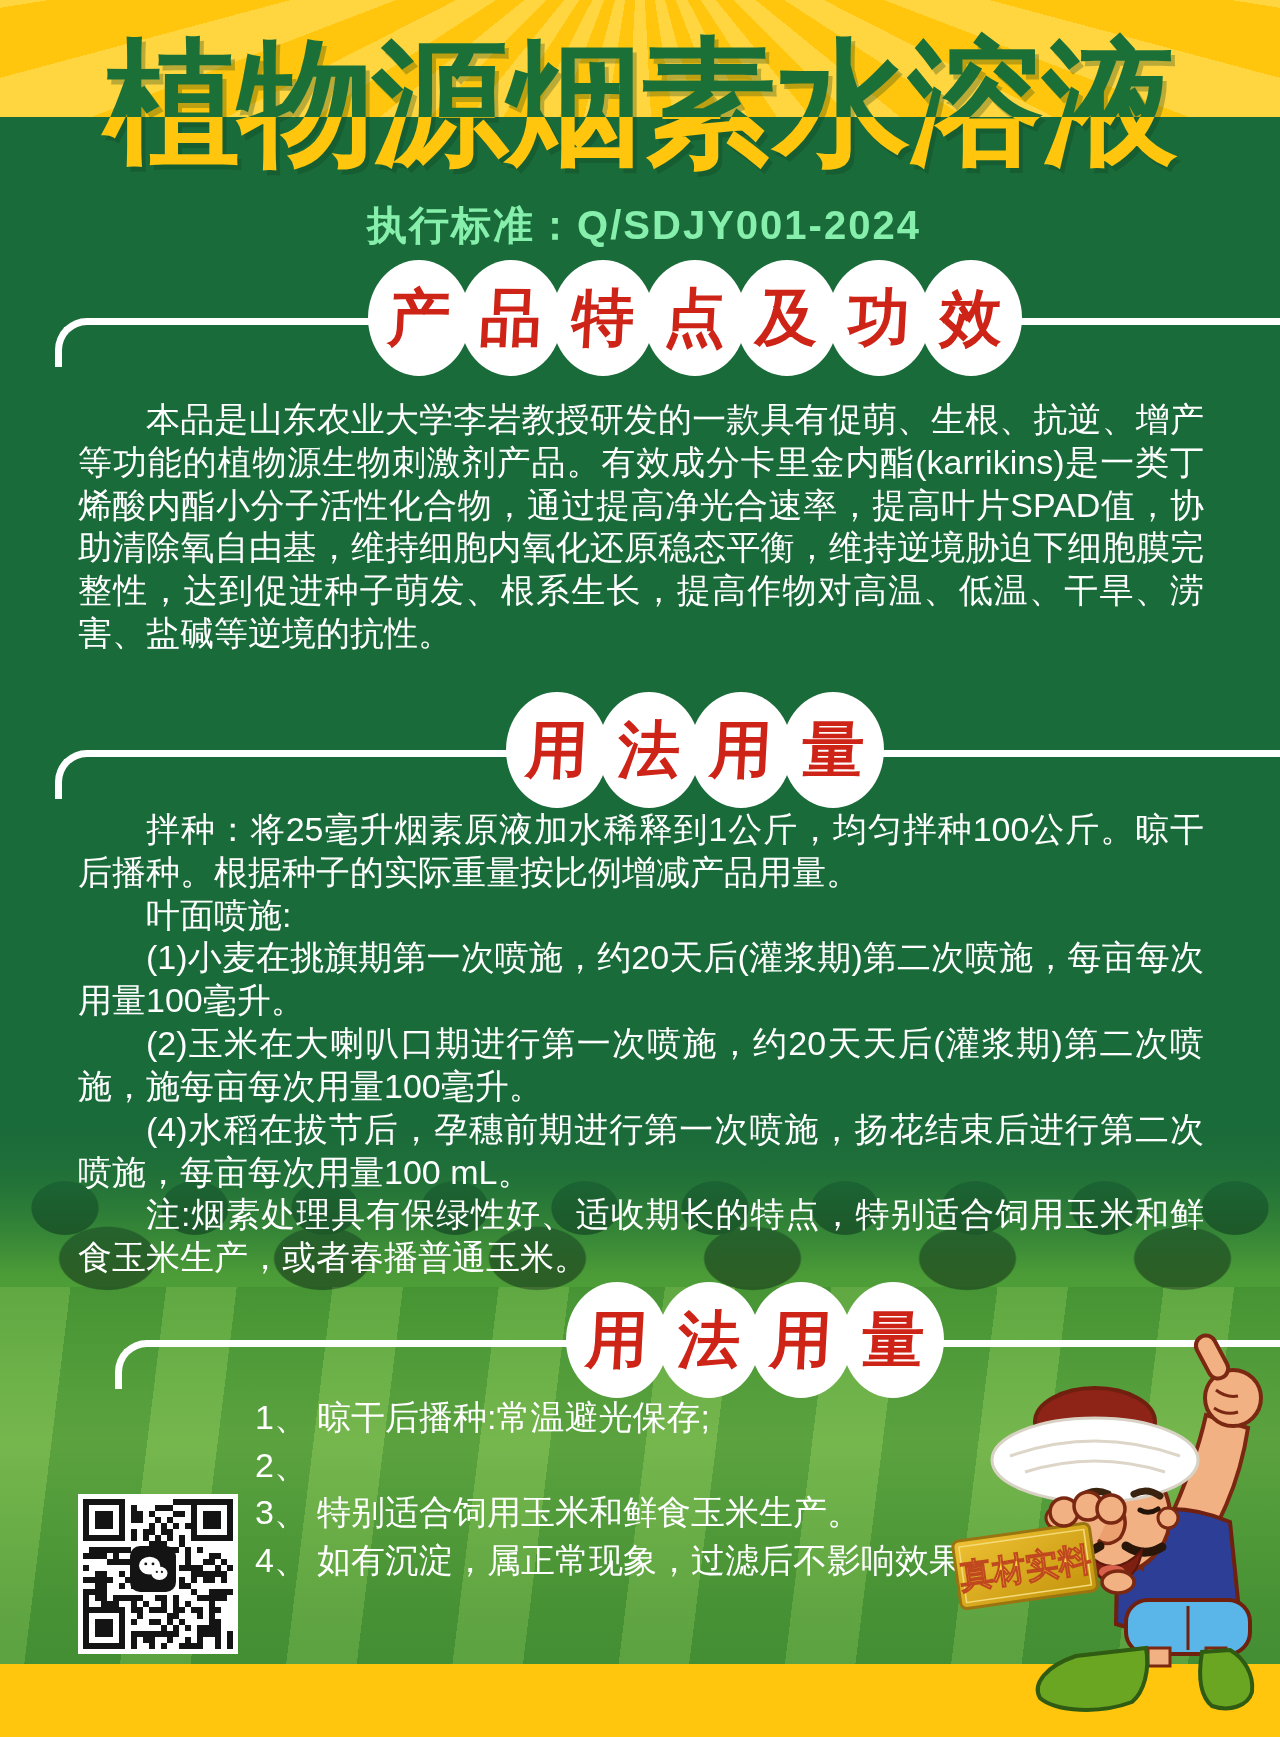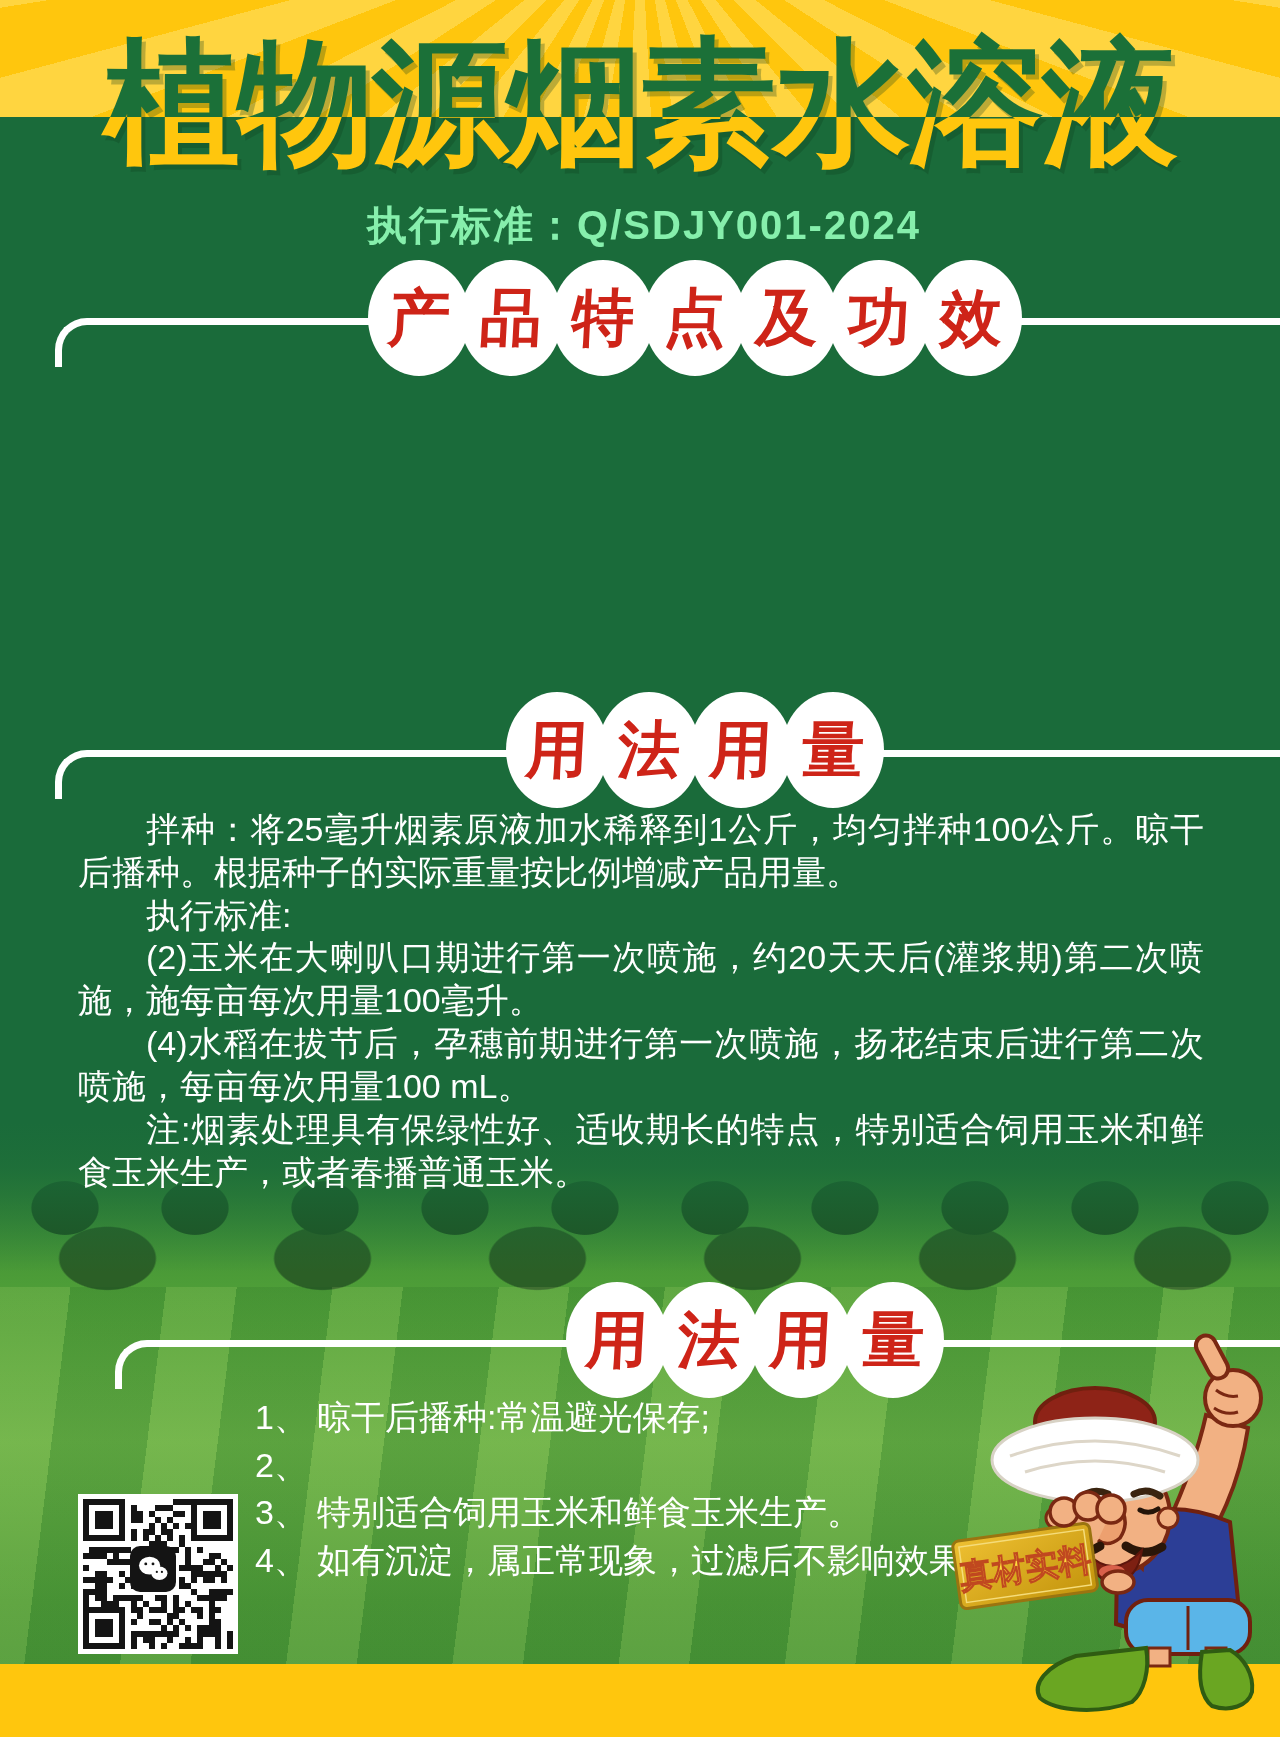--- a/index.html
+++ b/index.html
@@ -111,20 +111,23 @@
       <div class="ellipse">
           <span>功</span>
         </div>
       <div class="ellipse">
           <span>效</span>
         </div>
     </div>
     <div class="bracket right"></div>
   </div>
 
+  <div class="body-text" id="para-features">
+    <p>本品是山东农业大学李岩教授研发的一款具有促萌、生根、抗逆、增产等功能的植物源生物刺激剂产品。有效成分卡里金内酯(karrikins)是一类丁烯酸内酯小分子活性化合物，通过提高净光合速率，提高叶片SPAD值，协助清除氧自由基，维持细胞内氧化还原稳态平衡，维持逆境胁迫下细胞膜完整性，达到促进种子萌发、根系生长，提高作物对高温、低温、干旱、涝害、盐碱等逆境的抗性。</p>
+  </div>
 
   <div class="sec-header" id="hdr2">
     <div class="bracket left"></div>
     <div class="ellipses">
       <div class="ellipse">
           <span>用</span>
         </div>
       <div class="ellipse">
           <span>法</span>
         </div>
@@ -133,21 +136,22 @@
         </div>
       <div class="ellipse">
           <span>量</span>
         </div>
     </div>
     <div class="bracket right"></div>
   </div>
 
   <div class="body-text" id="para-usage">
     <p>拌种：将25毫升烟素原液加水稀释到1公斤，均匀拌种100公斤。晾干后播种。根据种子的实际重量按比例增减产品用量。</p>
-    <p>执行标准:</p>
+    <p>叶面喷施:</p>
+    <p>(1)小麦在挑旗期第一次喷施，约20天后(灌浆期)第二次喷施，每亩每次用量100毫升。</p>
     <p>(2)玉米在大喇叭口期进行第一次喷施，约20天天后(灌浆期)第二次喷施，施每亩每次用量100毫升。</p>
     <p>(4)水稻在拔节后，孕穗前期进行第一次喷施，扬花结束后进行第二次喷施，每亩每次用量100 mL。</p>
     <p>注:烟素处理具有保绿性好、适收期长的特点，特别适合饲用玉米和鲜食玉米生产，或者春播普通玉米。</p>
   </div>
 
   <div class="sec-header" id="hdr3">
     <div class="bracket left"></div>
     <div class="ellipses">
       <div class="ellipse">
           <span>用</span>

